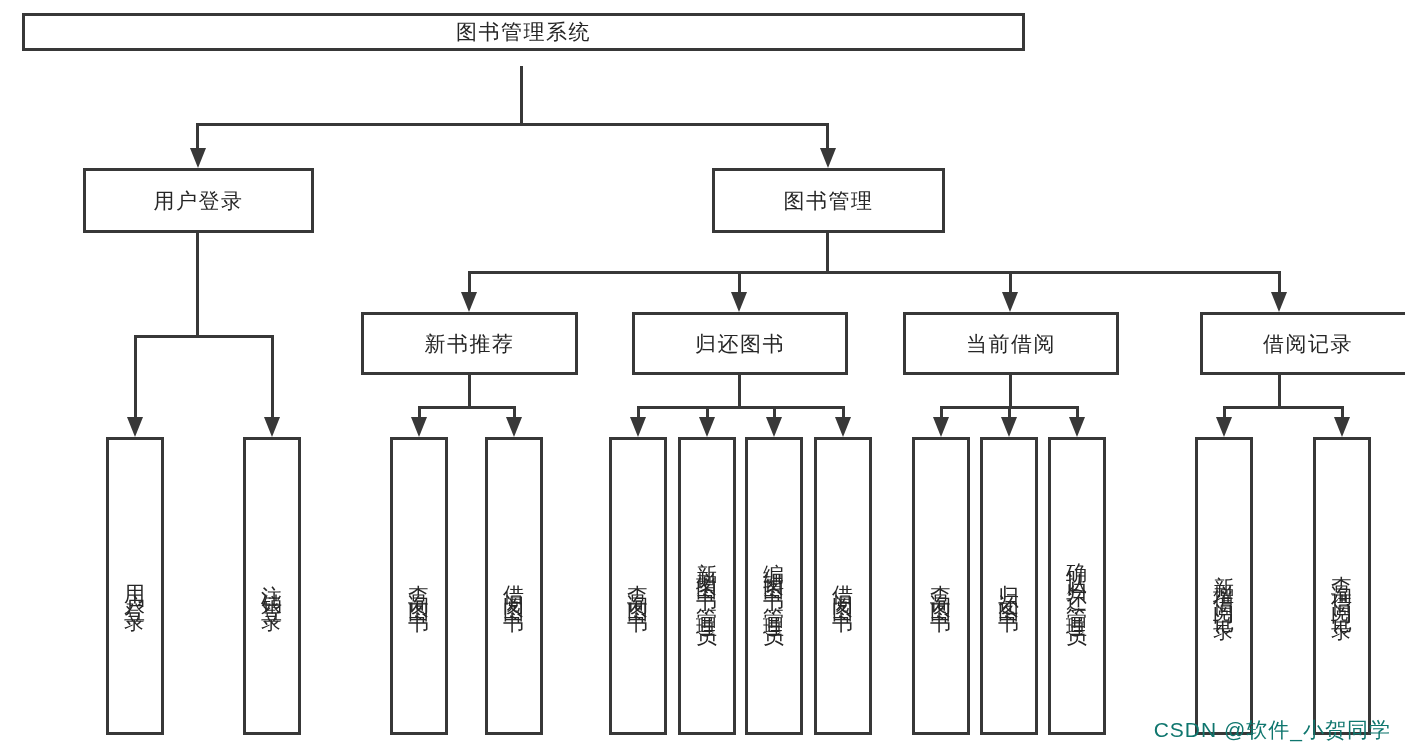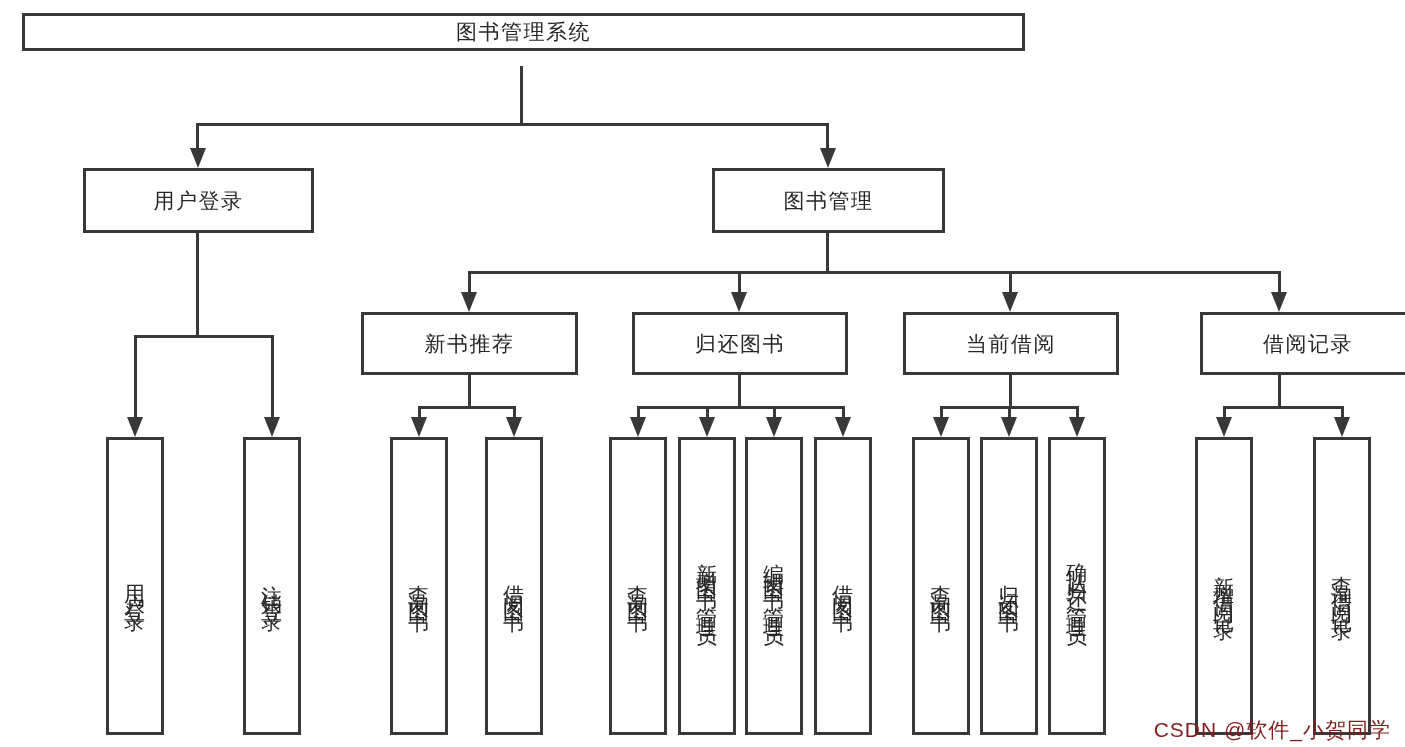--- a/index.html
+++ b/index.html
@@ -40,21 +40,21 @@
     position:absolute;
     width:0; height:0;
     border-left:8px solid transparent;
     border-right:8px solid transparent;
     border-top:20px solid #383838;
   }
   .watermark {
     position:absolute;
     right:14px; bottom:3px;
     font-size:21px;
-    color:#7f1d1d;
+    color:#0f766e;
     letter-spacing:1px;
     z-index:5;
   }
 </style>
 </head>
 <body>
 
 <div class="canvas">
 
   <div class="box" style="left:22px; top:13px; width:1003px; height:38px;">

